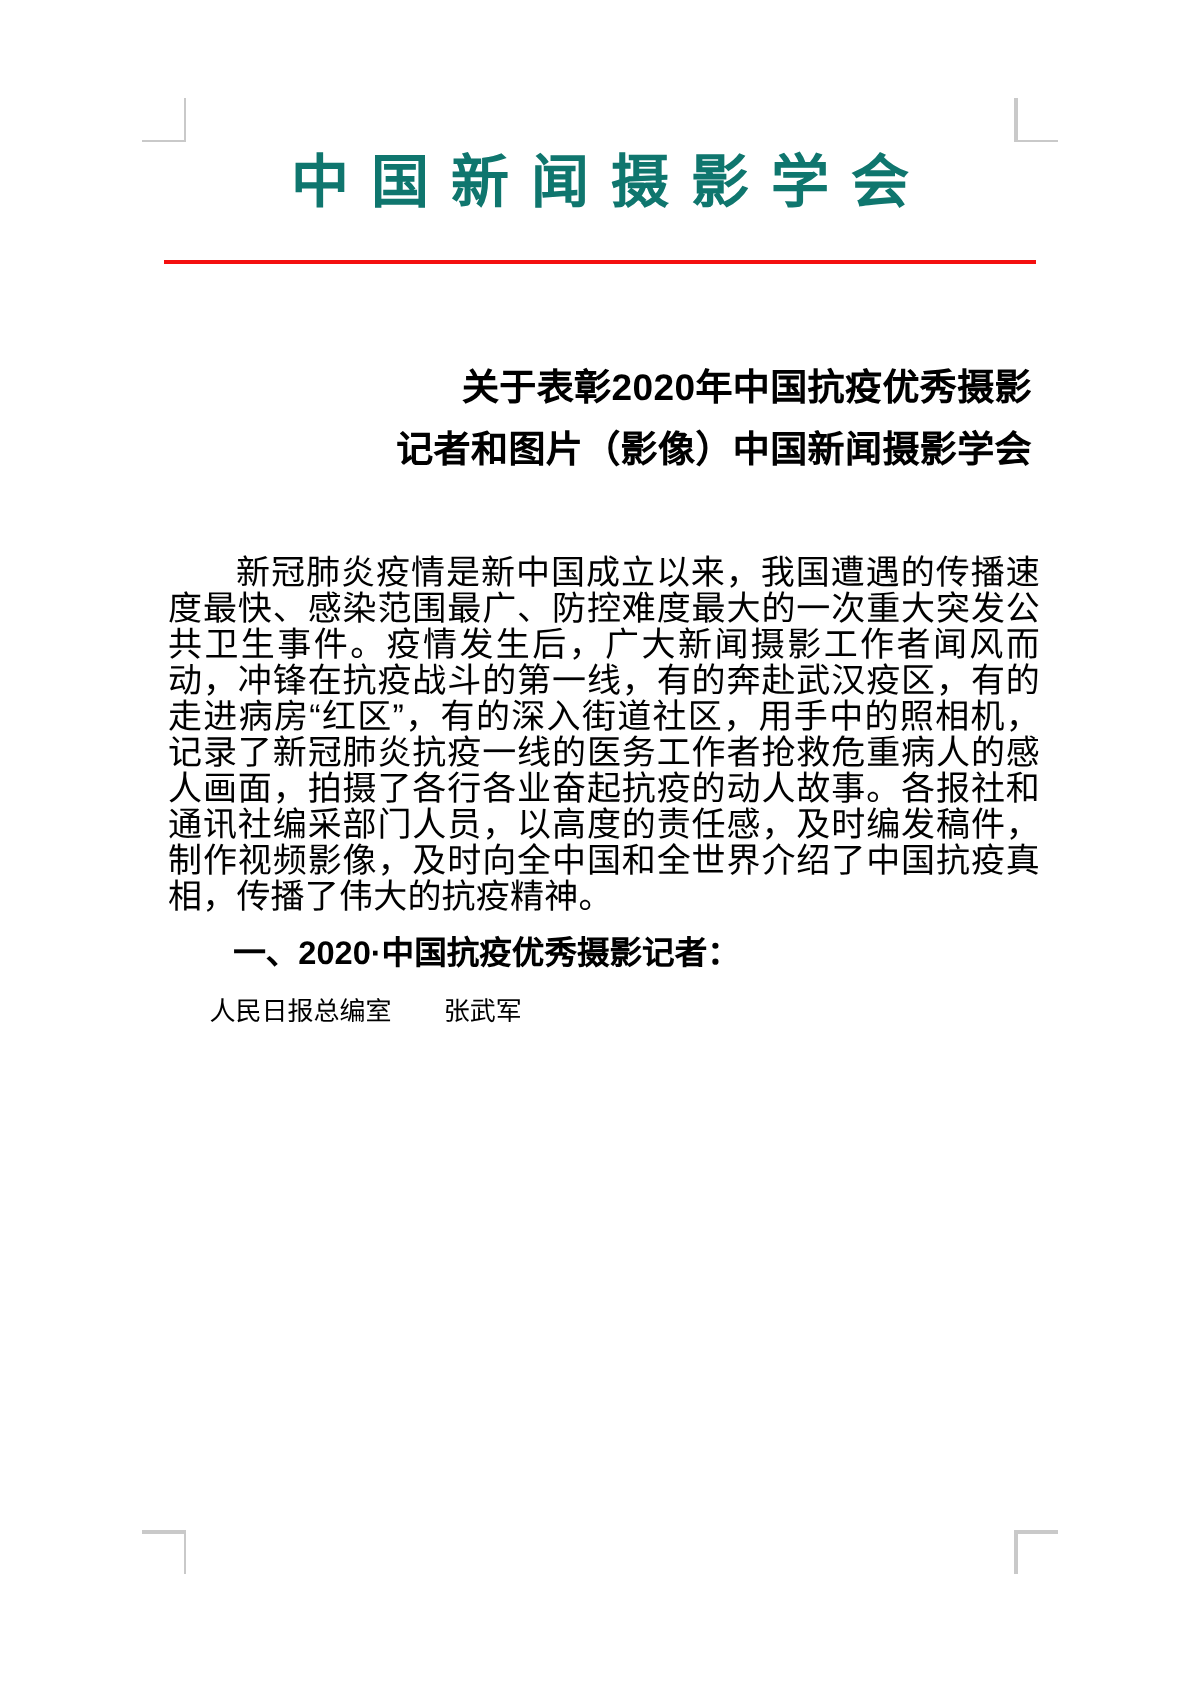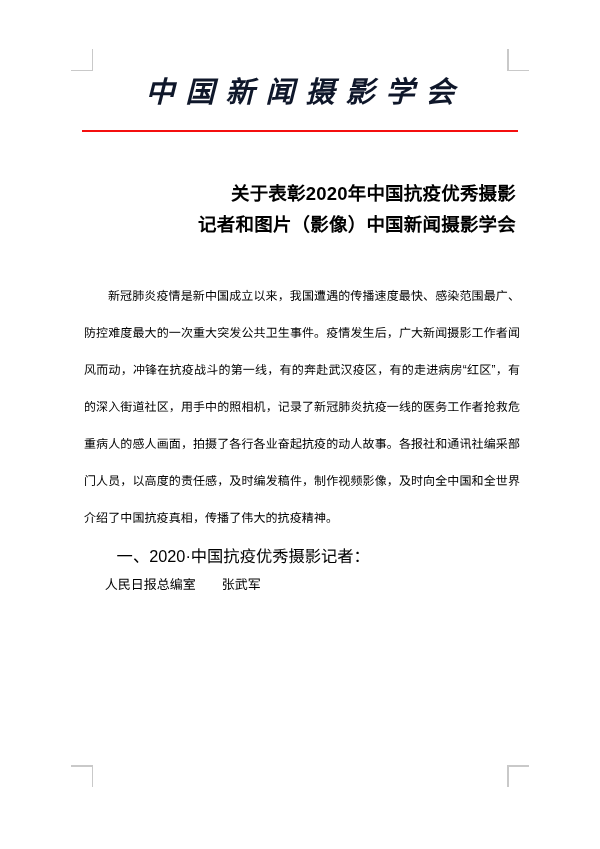--- a/index.html
+++ b/index.html
@@ -67,23 +67,22 @@
     top: 74px;
     text-align: center;
   }
   .letterhead-title {
     display: inline-block;
     font-size: 29px;
     font-weight: bold;
     letter-spacing: 11px;
     text-indent: 11px;
     line-height: 1.25;
-    color: #0f172a;
+    color: #0f766e;
     white-space: nowrap;
-    font-style: italic;
   }
 
   .letterhead-rule {
     position: absolute;
     left: 82px;
     top: 130px;
     width: 436px;
     height: 2.2px;
     background: #f40f0f;
   }
@@ -103,32 +102,32 @@
   .doc-title .tline { display: block; white-space: nowrap; }
 
   
   .body-area {
     position: absolute;
     left: 84px;
     top: 278px;
     width: 436px;
   }
   .para {
-    font-size: 12px;
-    line-height: 37px;
+    font-size: 17px;
+    line-height: 18px;
     text-align: justify;
     text-justify: inter-ideograph;
     margin: 0 0 6px 0;
     letter-spacing: 0.1px;
   }
   .para.indent { text-indent: 2em; }
 
   .section-head {
     font-size: 16.3px;
-    font-weight: normal;
+    font-weight: bold;
     line-height: 27.6px;
     margin: 6px 0 0 0;
     text-indent: 2em;
   }
   .list-line {
     font-size: 13px;
     line-height: 27.6px;
     margin: 0;
     text-indent: 1.6em;
   }

